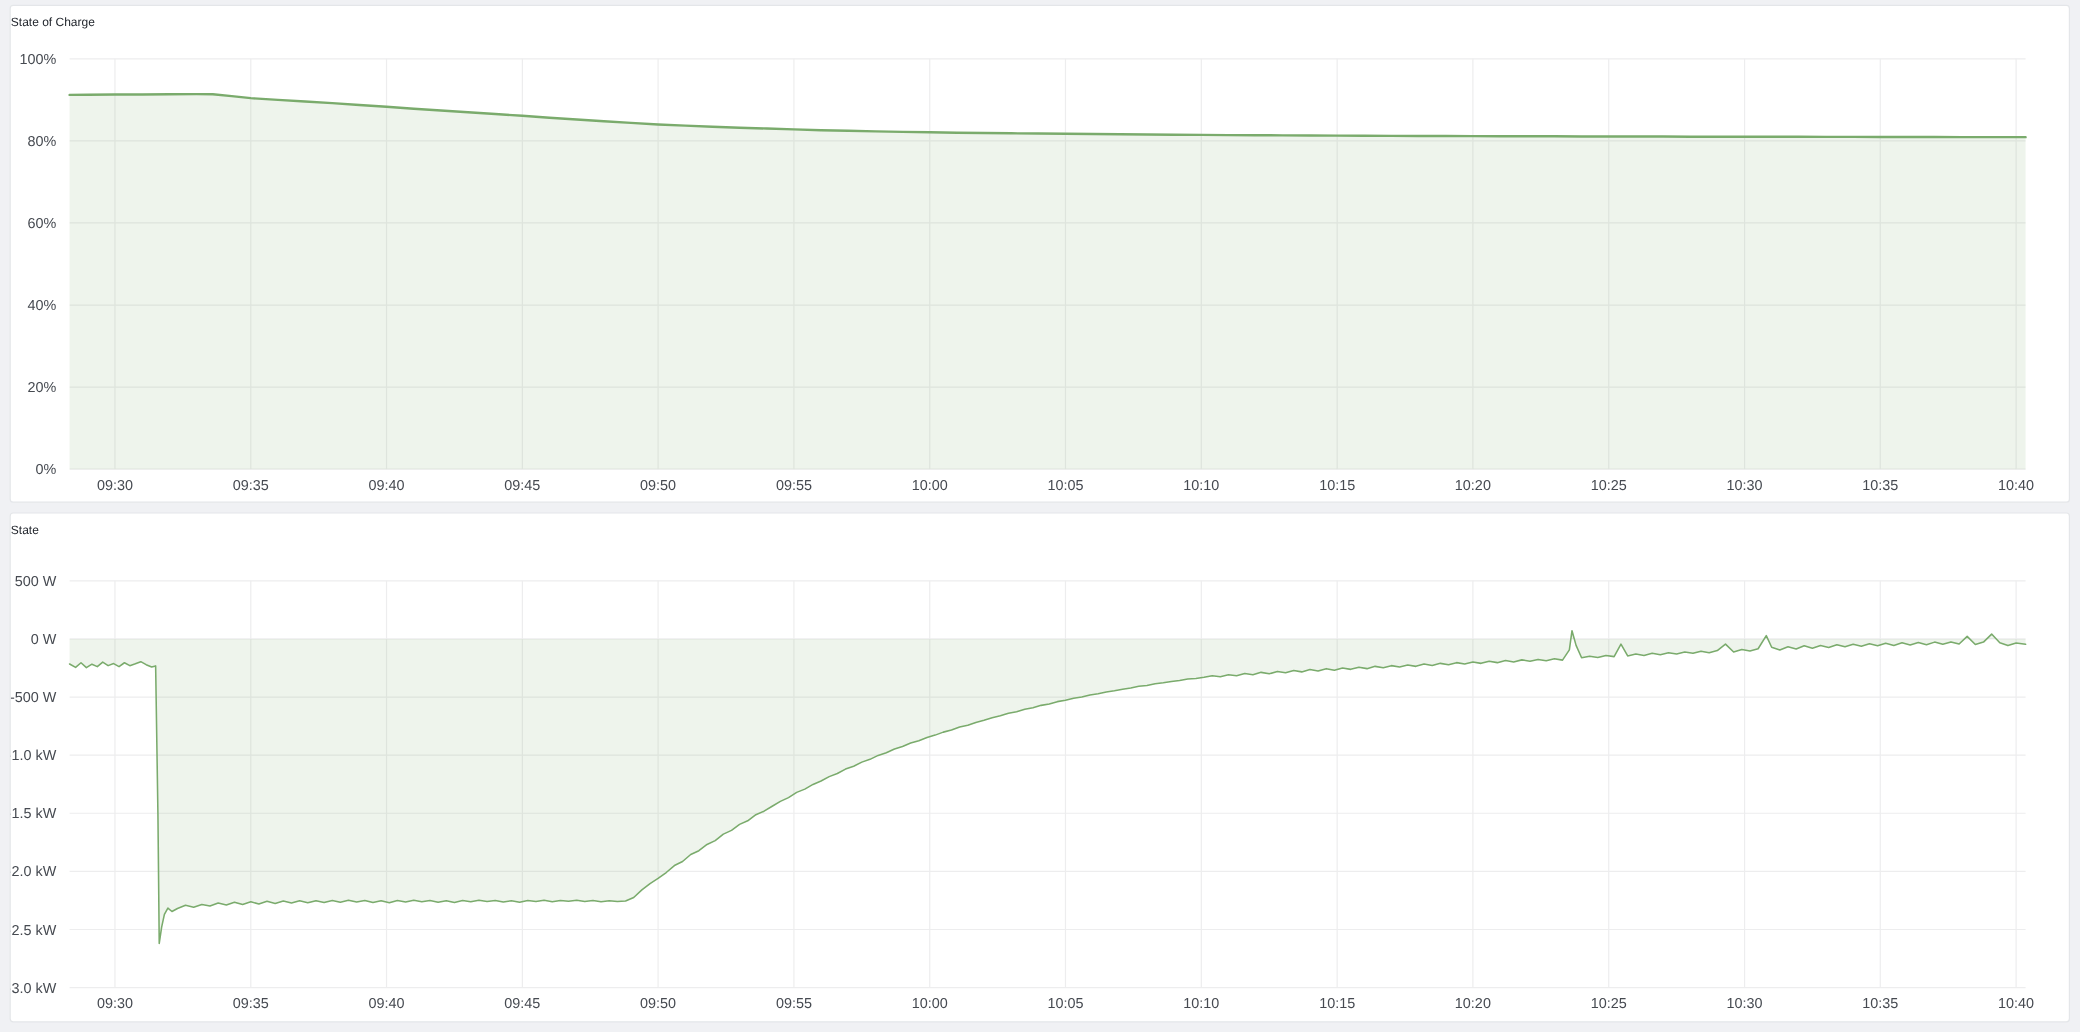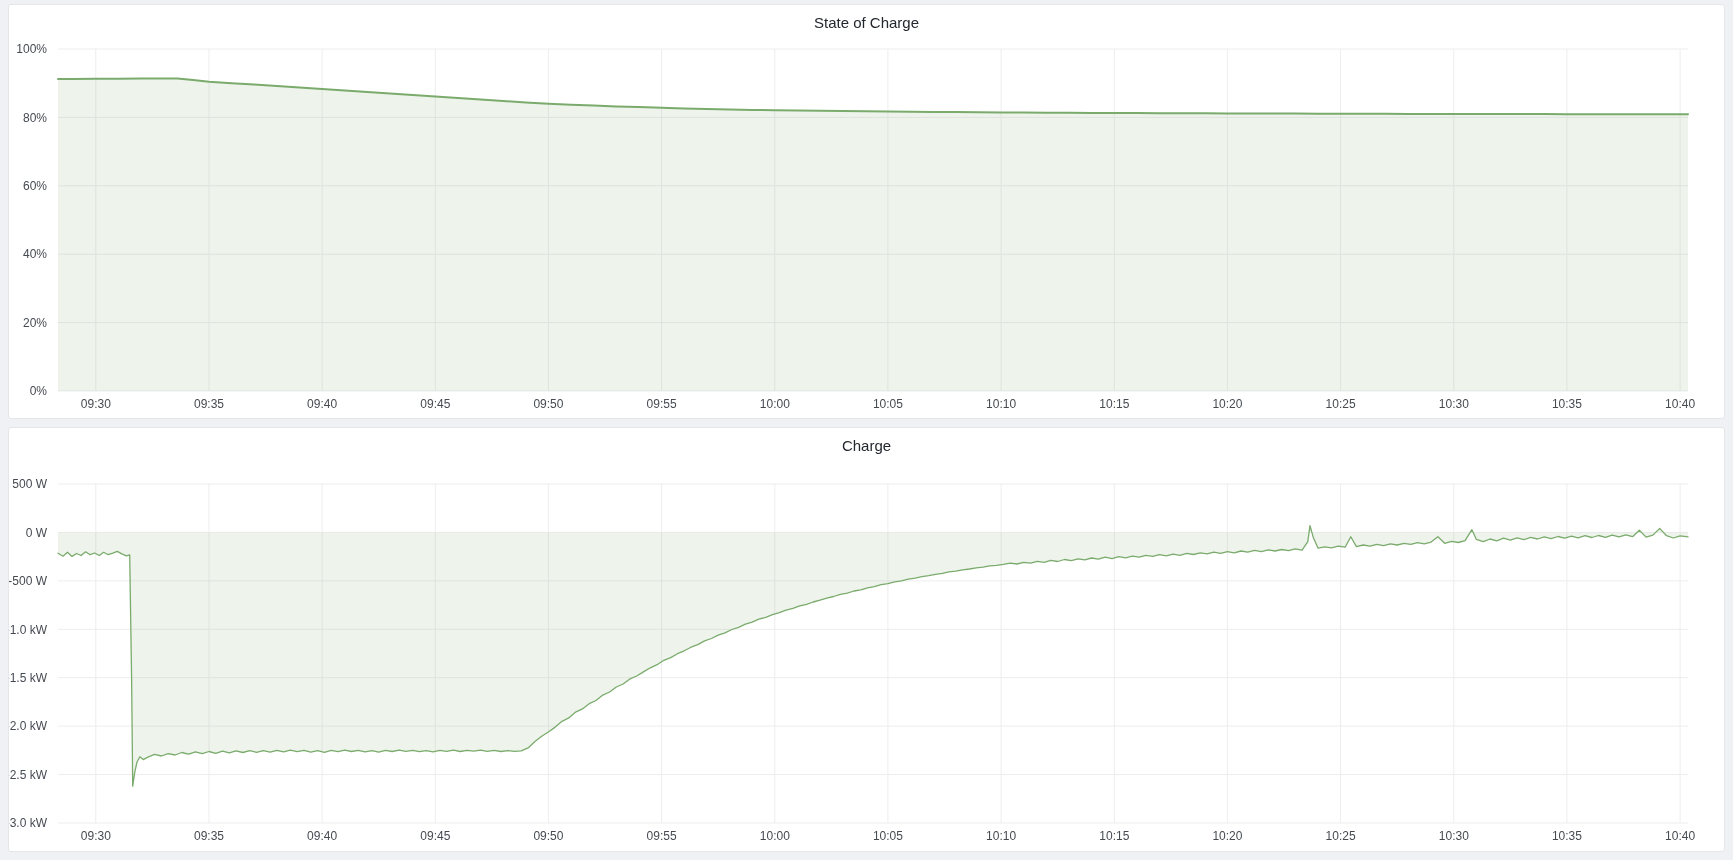--- a/index.html
+++ b/index.html
@@ -2,22 +2,22 @@
 <html><head>
 <meta charset="utf-8">
 <style>
   html,body{margin:0;padding:0;}
   body{width:1733px;height:860px;background:#f0f1f4;font-family:"Liberation Sans",sans-serif;}
   .page{position:relative;width:1733px;height:860px;background:#f0f1f4;overflow:hidden;}
   .panel{position:absolute;left:8px;width:1717px;background:#ffffff;border:1px solid #e4e6e9;
          border-radius:3px;box-sizing:border-box;}
   #panel-soc{top:4px;height:415px;}
   #panel-power{top:427px;height:425px;}
-  .panel-title{position:absolute;top:0;left:0;right:0;text-align:center;padding-top:9px;
-               font-size:15px;font-weight:500;color:#23272e;z-index:2;cursor:pointer;}
+  .panel-title{position:absolute;top:0;left:0;right:0;padding-top:9px;
+               font-size:10px;font-weight:500;color:#23272e;z-index:2;cursor:pointer;}
   .chart-svg{position:absolute;left:0;top:0;width:100%;height:100%;z-index:1;display:block;}
   .chart-svg text{font-family:"Liberation Sans",sans-serif;font-size:12px;fill:#464a51;}
 </style>
 </head>
 <body>
 
 <div class="page">
 
   <section class="panel" id="panel-soc">
     <header class="panel-title">State of Charge</header>
@@ -63,21 +63,21 @@
         <line x1="1557.9" x2="1557.9" y1="44" y2="386" stroke="#ededee" stroke-width="1"></line>
         <text x="1557.9" y="403" text-anchor="middle">10:35</text>
         <line x1="1671.1" x2="1671.1" y1="44" y2="386" stroke="#ededee" stroke-width="1"></line>
         <text x="1671.1" y="403" text-anchor="middle">10:40</text>
         <polygon points="49.0,74.1 64.2,73.9 86.8,73.8 109.4,73.7 132.1,73.5 154.7,73.4 168.3,73.5 184.1,75.1 200.0,76.8 222.6,78.2 245.2,79.6 267.9,80.9 290.5,82.5 313.1,84.0 335.8,85.6 358.4,87.1 381.0,88.5 403.7,90.0 426.3,91.5 448.9,93.1 471.6,94.6 494.2,96.0 516.8,97.4 539.4,98.7 562.1,99.7 584.7,100.6 607.3,101.5 630.0,102.1 652.6,102.8 675.2,103.5 697.9,104.0 720.5,104.5 743.1,104.9 765.8,105.2 788.4,105.6 811.0,105.8 833.7,106.1 856.3,106.3 878.9,106.5 901.6,106.7 924.2,106.9 946.8,107.1 969.5,107.3 992.1,107.4 1014.7,107.6 1037.4,107.7 1060.0,107.8 1082.6,107.9 1105.3,108.0 1127.9,108.1 1150.5,108.2 1173.2,108.3 1195.8,108.3 1218.4,108.4 1241.1,108.5 1263.7,108.5 1286.3,108.6 1309.0,108.7 1331.6,108.7 1354.2,108.8 1376.9,108.8 1399.5,108.9 1422.1,108.9 1444.8,109.0 1467.4,109.0 1490.0,109.0 1512.7,109.1 1535.3,109.1 1557.9,109.2 1580.5,109.2 1603.2,109.2 1625.8,109.3 1648.4,109.3 1679.0,109.3 1679.0,386.0 49.0,386.0" fill="rgba(122,171,108,0.13)" stroke="none"></polygon>
         <polyline points="49.0,74.1 64.2,73.9 86.8,73.8 109.4,73.7 132.1,73.5 154.7,73.4 168.3,73.5 184.1,75.1 200.0,76.8 222.6,78.2 245.2,79.6 267.9,80.9 290.5,82.5 313.1,84.0 335.8,85.6 358.4,87.1 381.0,88.5 403.7,90.0 426.3,91.5 448.9,93.1 471.6,94.6 494.2,96.0 516.8,97.4 539.4,98.7 562.1,99.7 584.7,100.6 607.3,101.5 630.0,102.1 652.6,102.8 675.2,103.5 697.9,104.0 720.5,104.5 743.1,104.9 765.8,105.2 788.4,105.6 811.0,105.8 833.7,106.1 856.3,106.3 878.9,106.5 901.6,106.7 924.2,106.9 946.8,107.1 969.5,107.3 992.1,107.4 1014.7,107.6 1037.4,107.7 1060.0,107.8 1082.6,107.9 1105.3,108.0 1127.9,108.1 1150.5,108.2 1173.2,108.3 1195.8,108.3 1218.4,108.4 1241.1,108.5 1263.7,108.5 1286.3,108.6 1309.0,108.7 1331.6,108.7 1354.2,108.8 1376.9,108.8 1399.5,108.9 1422.1,108.9 1444.8,109.0 1467.4,109.0 1490.0,109.0 1512.7,109.1 1535.3,109.1 1557.9,109.2 1580.5,109.2 1603.2,109.2 1625.8,109.3 1648.4,109.3 1679.0,109.3" fill="none" stroke="#7aab6c" stroke-width="2" stroke-linejoin="round" stroke-linecap="round"></polyline>
       </svg>
   </section>
 
   <section class="panel" id="panel-power">
-    <header class="panel-title">Charge</header>
+    <header class="panel-title">State</header>
     <svg class="chart-svg" id="chart-power" viewBox="0 0 1715 423" preserveAspectRatio="none">
         <line x1="49" x2="1679" y1="56.0" y2="56.0" stroke="#ededee" stroke-width="1"></line>
         <text x="38" y="56.0" text-anchor="end" dy="0.35em">500 W</text>
         <line x1="49" x2="1679" y1="104.4" y2="104.4" stroke="#ededee" stroke-width="1"></line>
         <text x="38" y="104.4" text-anchor="end" dy="0.35em">0 W</text>
         <line x1="49" x2="1679" y1="152.9" y2="152.9" stroke="#ededee" stroke-width="1"></line>
         <text x="38" y="152.9" text-anchor="end" dy="0.35em">-500 W</text>
         <line x1="49" x2="1679" y1="201.3" y2="201.3" stroke="#ededee" stroke-width="1"></line>
         <text x="38" y="201.3" text-anchor="end" dy="0.35em">-1.0 kW</text>
         <line x1="49" x2="1679" y1="249.7" y2="249.7" stroke="#ededee" stroke-width="1"></line>

